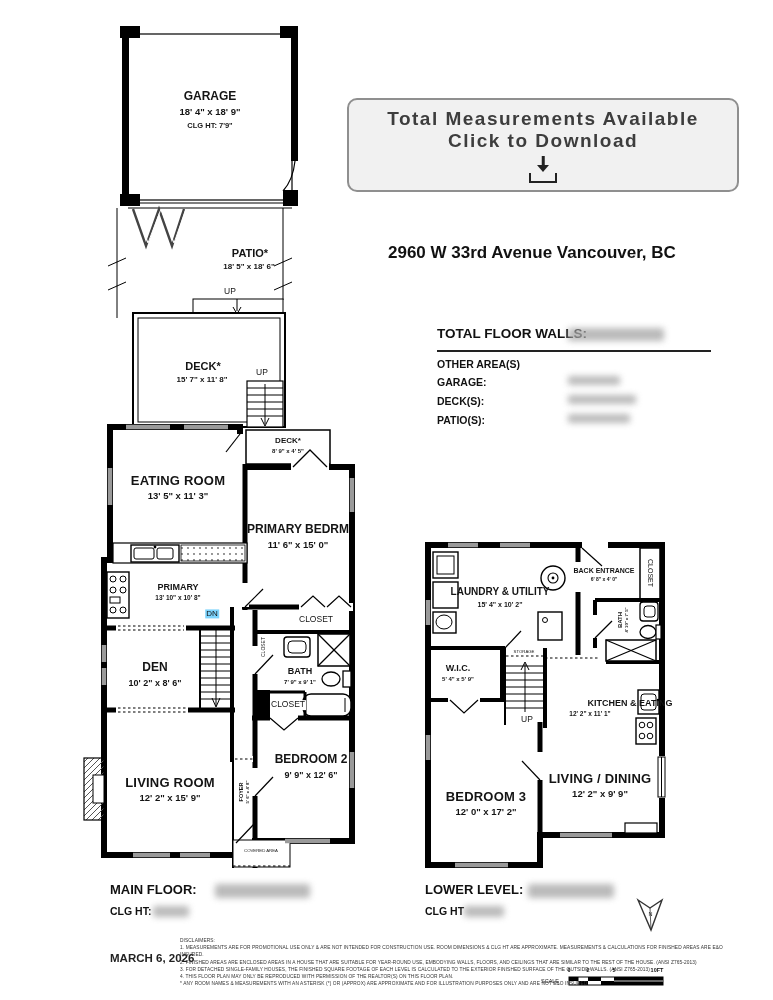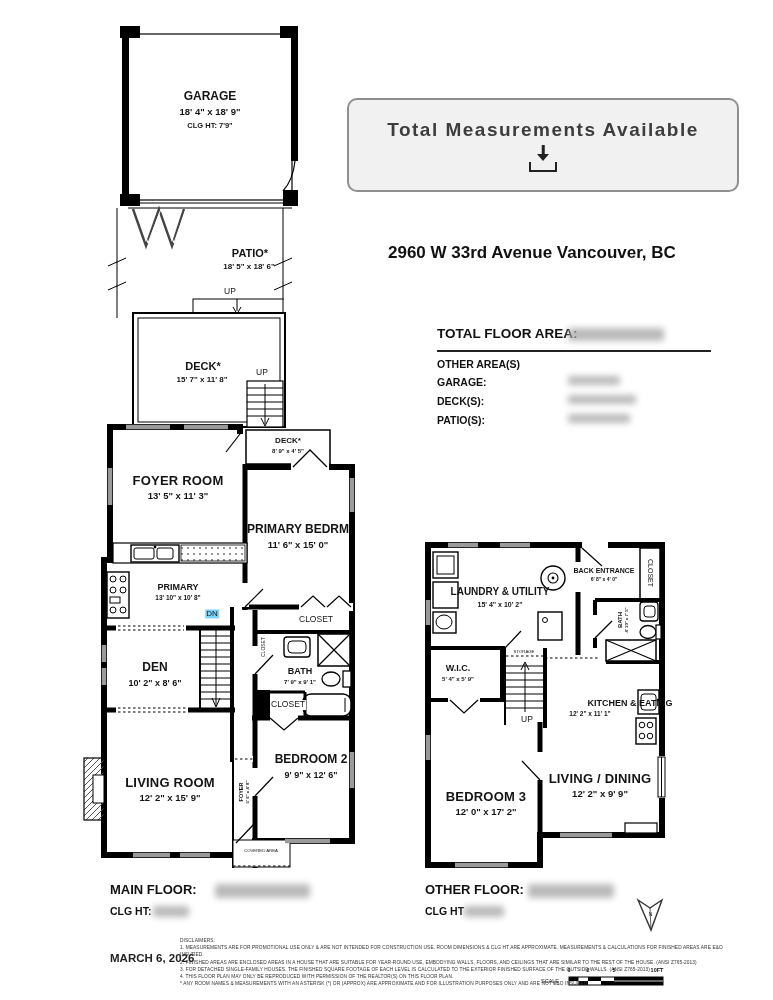--- a/index.html
+++ b/index.html
@@ -316,30 +316,31 @@
     <rect x="588" y="977" width="13" height="4" fill="#000"></rect>
     <rect x="601" y="981" width="13" height="4" fill="#000"></rect>
     <rect x="614" y="977" width="49" height="4" fill="#000"></rect>
     <rect x="614" y="981" width="49" height="4" fill="#000"></rect>
     <line x1="614" y1="981" x2="663" y2="981" stroke="#fff" stroke-width="0.8"></line>
   </g>
 </svg>
 
 <div class="banner">
   <div class="t">Total Measurements Available</div>
+  <div class="t">Click to Download</div>
   <div class="dl-icon">
     <div class="arrow"></div>
         <div class="head"></div>
         <div class="tray"></div>
   </div>
 </div>
 
 <div class="addr" style="left:388px;top:243px;position:absolute;">2960 W 33rd Avenue Vancouver, BC</div>
 
-<div class="sum-head" style="left:437px;top:326px;">TOTAL FLOOR AREA:</div>
+<div class="sum-head" style="left:437px;top:326px;">TOTAL FLOOR WALLS:</div>
 <div class="blur" style="left:568px;top:328px;width:96px;height:13px;"></div>
 <div class="rule" style="left:437px;top:350px;width:274px;"></div>
 <div class="sum-row" style="left:437px;top:358px;">OTHER AREA(S)</div>
 <div class="sum-row" style="left:437px;top:376px;">GARAGE:</div>
 <div class="blur" style="left:568px;top:376px;width:52px;height:9px;"></div>
 <div class="sum-row" style="left:437px;top:395px;">DECK(S):</div>
 <div class="blur" style="left:568px;top:395px;width:68px;height:9px;"></div>
 <div class="sum-row" style="left:437px;top:414px;">PATIO(S):</div>
 <div class="blur" style="left:568px;top:414px;width:62px;height:9px;"></div>
 
@@ -347,21 +348,21 @@
 <div class="lbl" style="left:210px;top:112px;font-size:9.5px;">18' 4" x 18' 9"</div>
 <div class="lbl" style="left:210px;top:126px;font-size:7.5px;">CLG HT:  7'9"</div>
 
 <div class="lbl" style="left:250px;top:253px;font-size:11px;font-weight:600;">PATIO*</div>
 <div class="lbl" style="left:249px;top:267px;font-size:8px;font-weight:600;">18' 5" x 18' 6"</div>
 <div class="lbl thin" style="left:230px;top:292px;font-size:8.5px;">UP</div>
 <div class="lbl" style="left:203px;top:366px;font-size:11px;font-weight:600;">DECK*</div>
 <div class="lbl" style="left:202px;top:380px;font-size:8px;font-weight:600;">15' 7" x 11' 8"</div>
 <div class="lbl thin" style="left:262px;top:373px;font-size:8.5px;background:#fff;padding:0 1px;">UP</div>
 
-<div class="lbl room" style="left:178px;top:481px;">FOYER ROOM</div>
+<div class="lbl room" style="left:178px;top:481px;">EATING ROOM</div>
 <div class="lbl dims" style="left:178px;top:496px;">13' 5" x 11' 3"</div>
 <div class="lbl" style="left:288px;top:441px;font-size:8px;">DECK*</div>
 <div class="lbl" style="left:288px;top:451px;font-size:6px;">8' 9" x 4' 5"</div>
 <div class="lbl" style="left:298px;top:530px;font-size:12px;">PRIMARY BEDRM</div>
 <div class="lbl" style="left:298px;top:545px;font-size:9.5px;">11' 6" x 15' 0"</div>
 <div class="lbl" style="left:178px;top:587px;font-size:9px;">PRIMARY</div>
 <div class="lbl" style="left:178px;top:598px;font-size:6.5px;">13' 10" x 10' 8"</div>
 <div class="lbl thin" style="left:212px;top:614px;font-size:8px;background:#7dd3fc;padding:0 1px;">DN</div>
 <div class="lbl thin" style="left:316px;top:620px;font-size:8.5px;">CLOSET</div>
 <div class="lbl thin rot" style="left:264px;top:647px;font-size:5px;">CLOSET</div>
@@ -393,21 +394,21 @@
 <div class="lbl thin" style="left:527px;top:720px;font-size:8.5px;background:#fff;padding:0 1px;">UP</div>
 <div class="lbl room" style="left:600px;top:779px;">LIVING / DINING</div>
 <div class="lbl dims" style="left:600px;top:794px;">12' 2" x 9' 9"</div>
 <div class="lbl room" style="left:486px;top:797px;">BEDROOM 3</div>
 <div class="lbl dims" style="left:486px;top:812px;">12' 0" x 17' 2"</div>
 
 <div class="floor-head" style="left:110px;top:882px;">MAIN FLOOR:</div>
 <div class="blur" style="left:215px;top:884px;width:95px;height:14px;"></div>
 <div class="floor-sub" style="left:110px;top:905px;">CLG HT:</div>
 <div class="blur" style="left:153px;top:906px;width:36px;height:11px;"></div>
-<div class="floor-head" style="left:425px;top:882px;">OTHER FLOOR:</div>
+<div class="floor-head" style="left:425px;top:882px;">LOWER LEVEL:</div>
 <div class="blur" style="left:528px;top:884px;width:86px;height:14px;"></div>
 <div class="floor-sub" style="left:425px;top:905px;">CLG HT</div>
 <div class="blur" style="left:464px;top:906px;width:40px;height:11px;"></div>
 <div class="lbl thin" style="left:650.5px;top:914px;font-size:5.5px;">N</div>
 
 <div class="date" style="left:110px;top:952px;">MARCH 6, 2026</div>
 
 <div class="disc">
   <div>DISCLAIMERS:</div>
   <div>1. MEASUREMENTS ARE FOR PROMOTIONAL USE ONLY &amp; ARE NOT INTENDED FOR CONSTRUCTION USE. ROOM DIMENSIONS &amp; CLG HT ARE APPROXIMATE. MEASUREMENTS &amp; CALCULATIONS FOR FINISHED AREAS ARE E&amp;O INSURED.</div>

